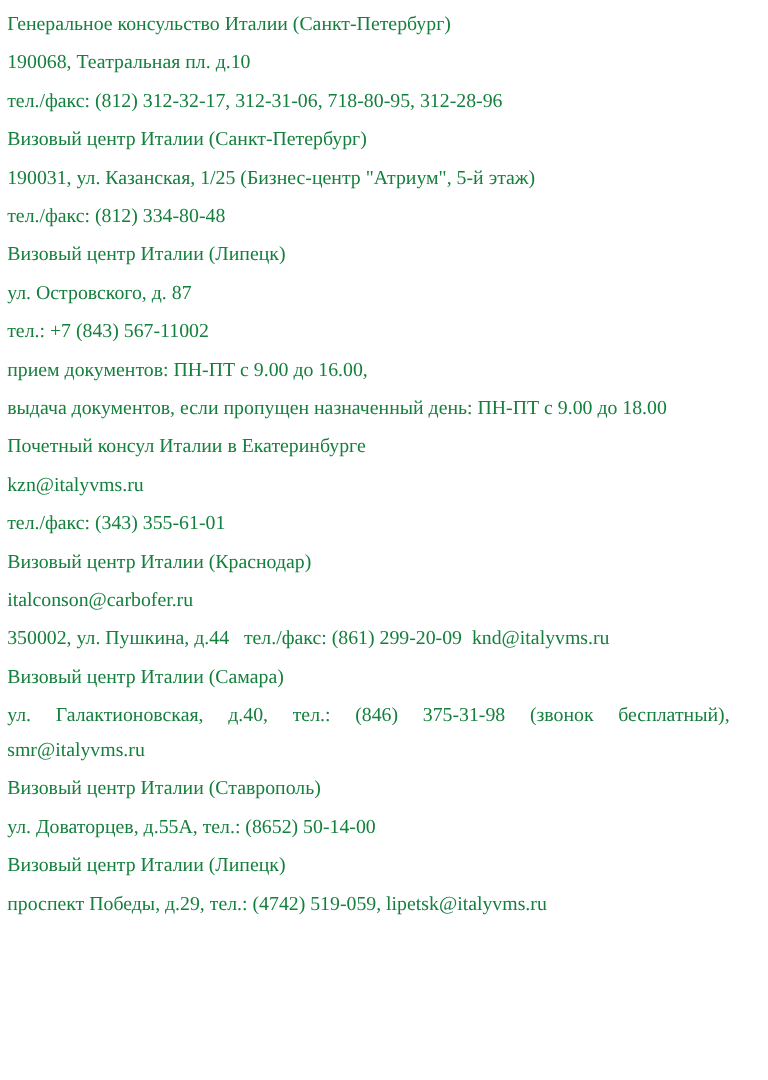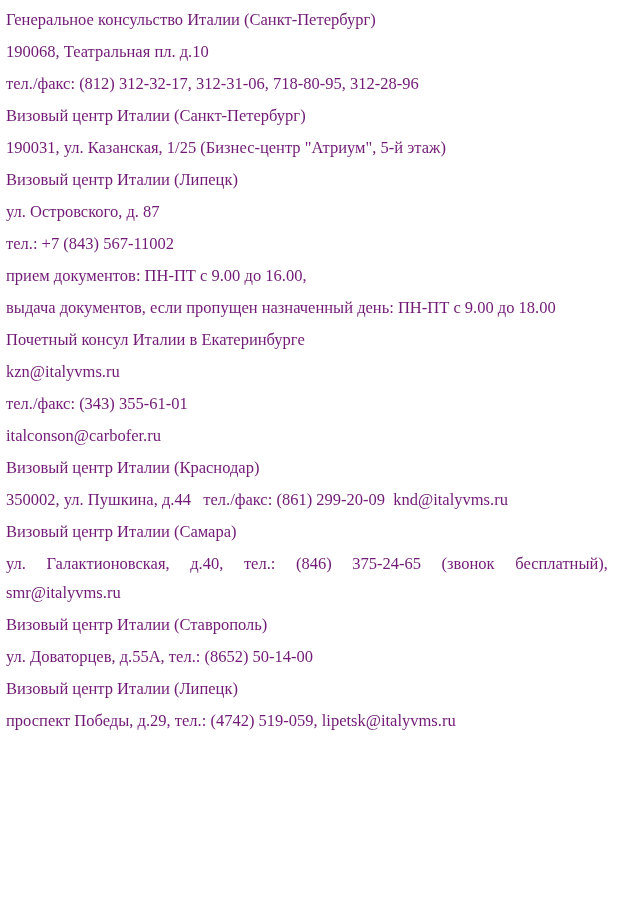--- a/index.html
+++ b/index.html
@@ -11,48 +11,49 @@
     width: 640px;
     height: 900px;
     overflow: hidden;
     box-sizing: border-box;
     padding: 5px 0 0 6px;
   }
   .doc {
     width: 602px;
     font-family: "Liberation Serif", "DejaVu Serif", serif;
     font-size: 16.5px;
-    color: #701a75;
+    color: #15803d;
     -webkit-font-smoothing: antialiased;
   }
   .doc p {
     margin: 0 0 3px 0;
     line-height: 29px;
     text-align: justify;
   }
 </style>
 </head>
 <body>
 
 <div class="doc">
   <p>Генеральное консульство Италии (Санкт-Петербург)</p>
   <p>190068, Театральная пл. д.10</p>
   <p>тел./факс: (812) 312-32-17, 312-31-06, 718-80-95, 312-28-96</p>
   <p>Визовый центр Италии (Санкт-Петербург)</p>
   <p>190031, ул. Казанская, 1/25 (Бизнес-центр "Атриум", 5-й этаж)</p>
+  <p>тел./факс: (812) 334-80-48</p>
   <p>Визовый центр Италии (Липецк)</p>
   <p>ул. Островского, д. 87</p>
   <p>тел.: +7 (843) 567-11002</p>
   <p>прием документов: ПН-ПТ с 9.00 до 16.00,</p>
   <p>выдача документов, если пропущен назначенный день: ПН-ПТ с 9.00 до 18.00</p>
   <p>Почетный консул Италии в Екатеринбурге</p>
   <p>kzn@italyvms.ru</p>
   <p>тел./факс: (343) 355-61-01</p>
+  <p>Визовый центр Италии (Краснодар)</p>
   <p>italconson@carbofer.ru</p>
-  <p>Визовый центр Италии (Краснодар)</p>
   <p>350002, ул. Пушкина, д.44&nbsp;&nbsp; тел./факс: (861) 299-20-09&nbsp; knd@italyvms.ru</p>
   <p>Визовый центр Италии (Самара)</p>
-  <p>ул. Галактионовская, д.40, тел.: (846) 375-24-65 (звонок бесплатный), smr@italyvms.ru</p>
+  <p>ул. Галактионовская, д.40, тел.: (846) 375-31-98 (звонок бесплатный), smr@italyvms.ru</p>
   <p>Визовый центр Италии (Ставрополь)</p>
   <p>ул. Доваторцев, д.55А, тел.: (8652) 50-14-00</p>
   <p>Визовый центр Италии (Липецк)</p>
   <p>проспект Победы, д.29, тел.: (4742) 519-059, lipetsk@italyvms.ru</p>
 </div>
 
 </body></html>

